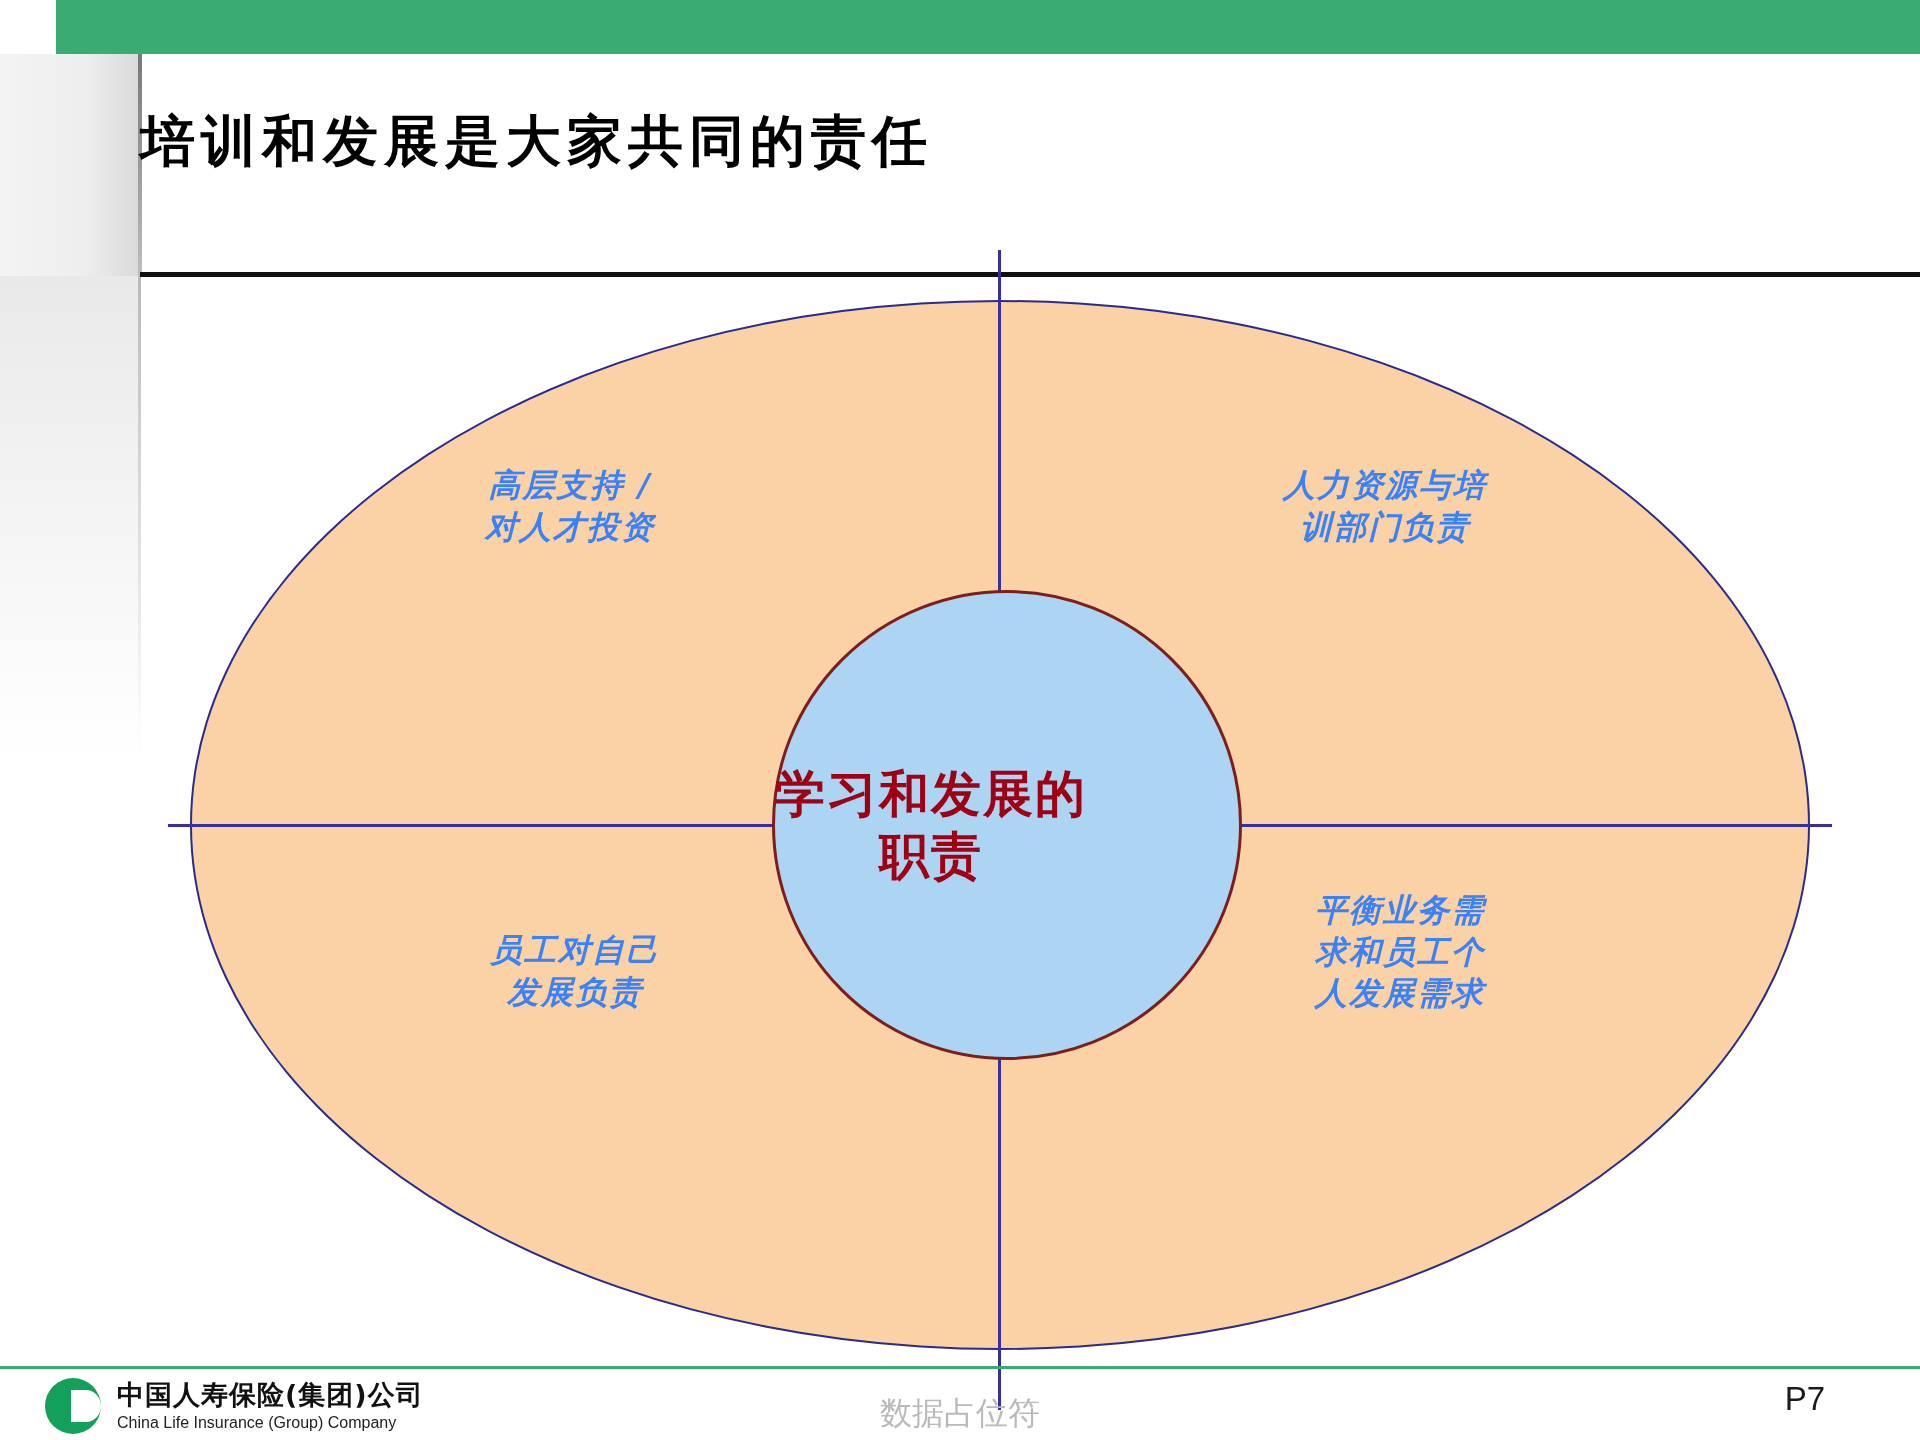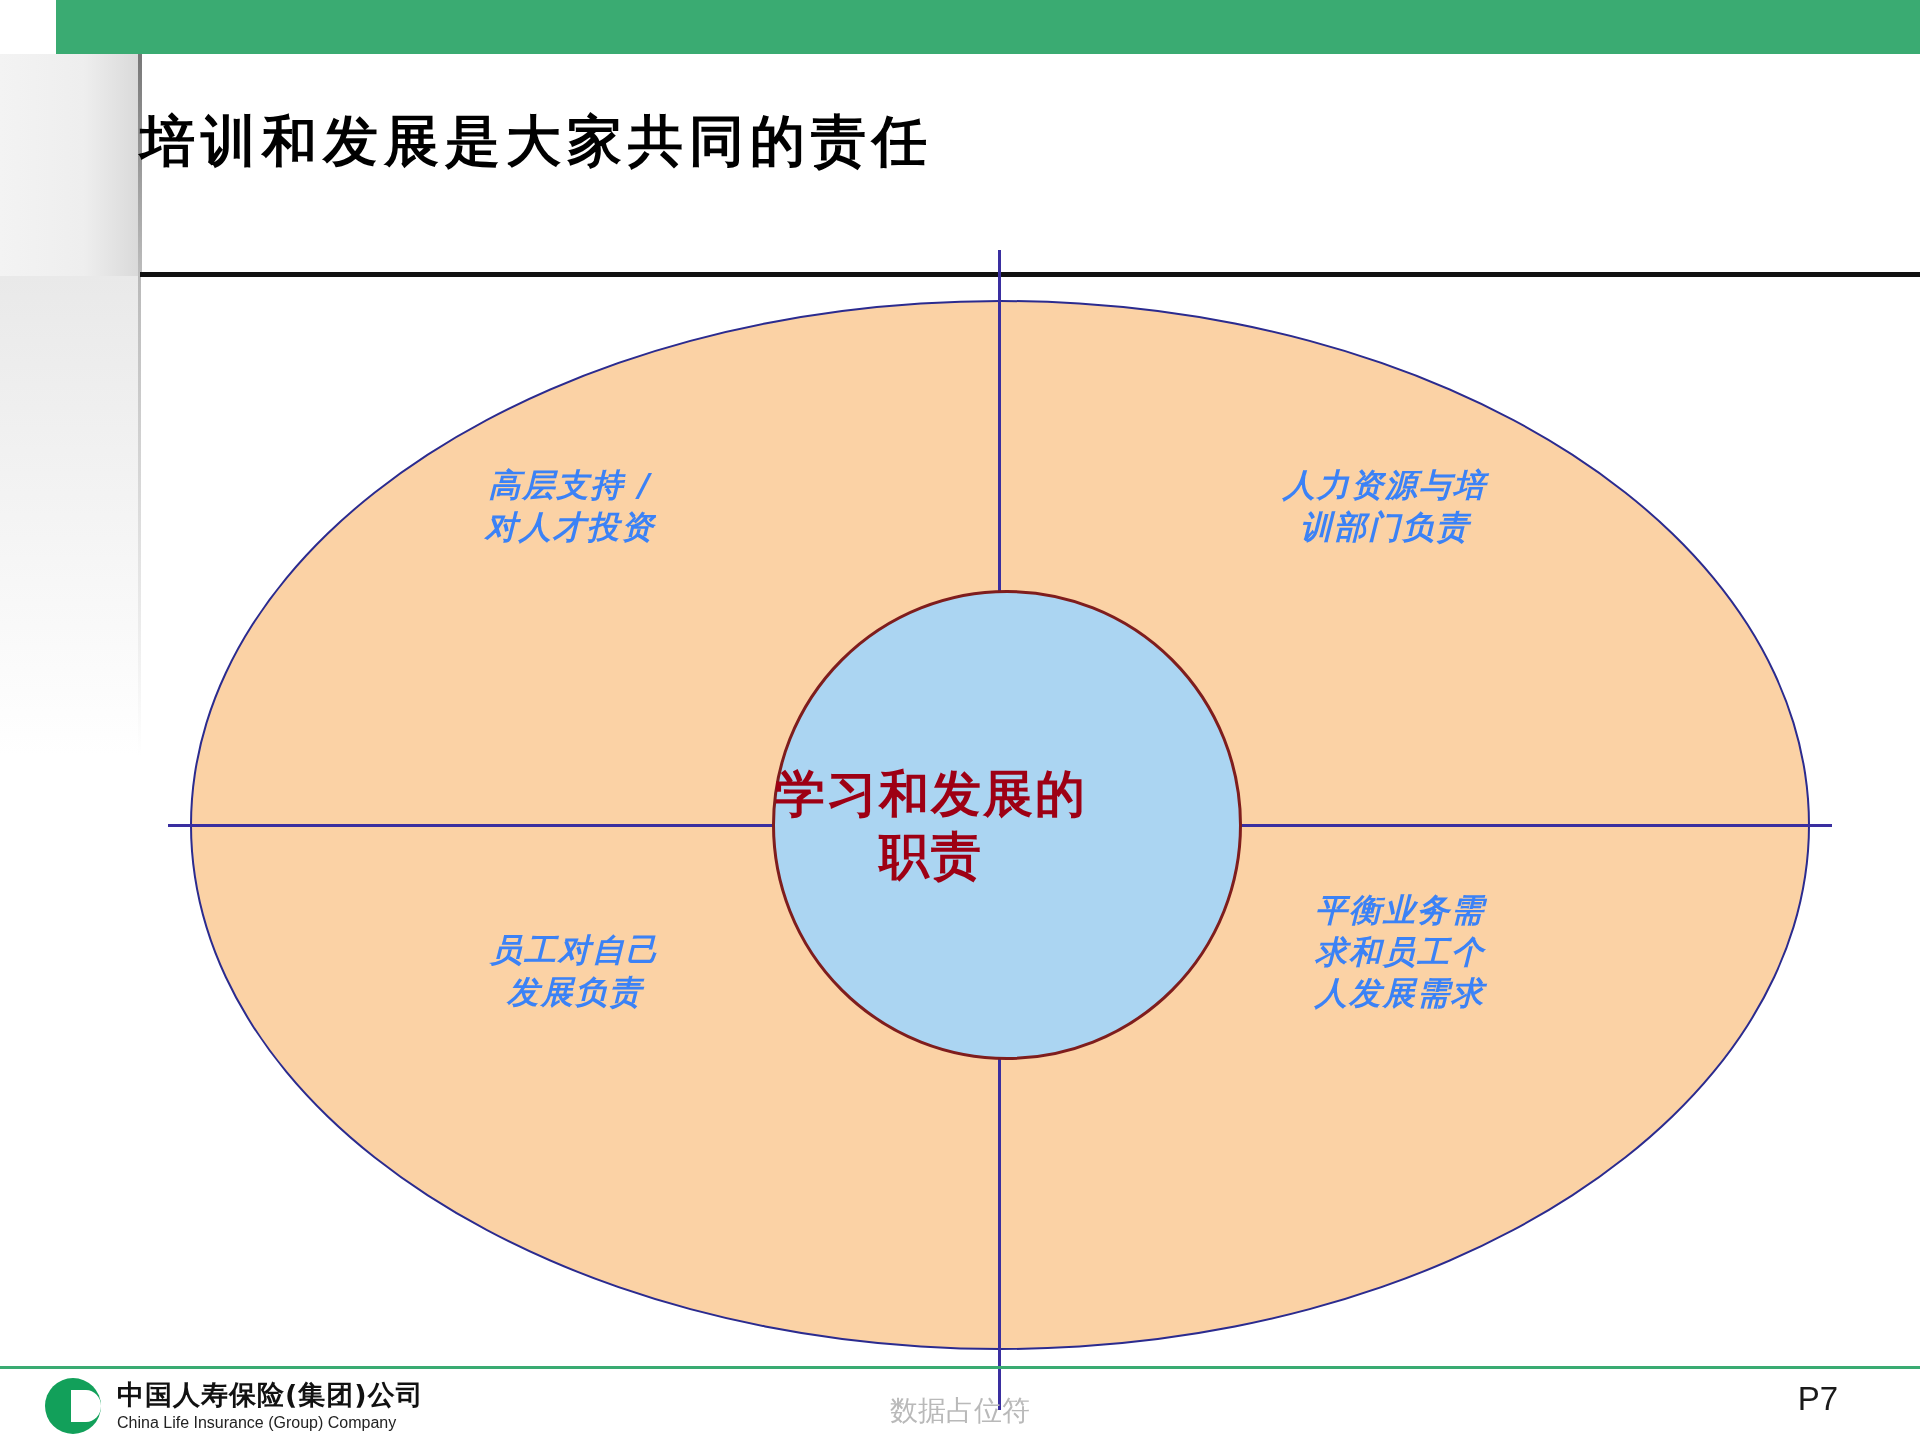--- a/index.html
+++ b/index.html
@@ -222,26 +222,26 @@
     line-height: 1.2;
     margin-top: 3px;
   }
   .footer-center {
     position: absolute;
     left: 0;
     top: 1392px;
     width: 1920px;
     text-align: center;
     font-family: "DejaVu Sans", sans-serif;
-    font-size: 28px;
+    font-size: 32px;
     color: #b9b9b9;
   }
   .page-num {
     position: absolute;
-    right: 82px;
+    right: 95px;
     top: 1380px;
     font-family: "Liberation Sans", sans-serif;
     font-size: 33px;
     color: #1a1a1a;
   }
 </style>
 </head>
 <body>
 
 <div class="slide">

